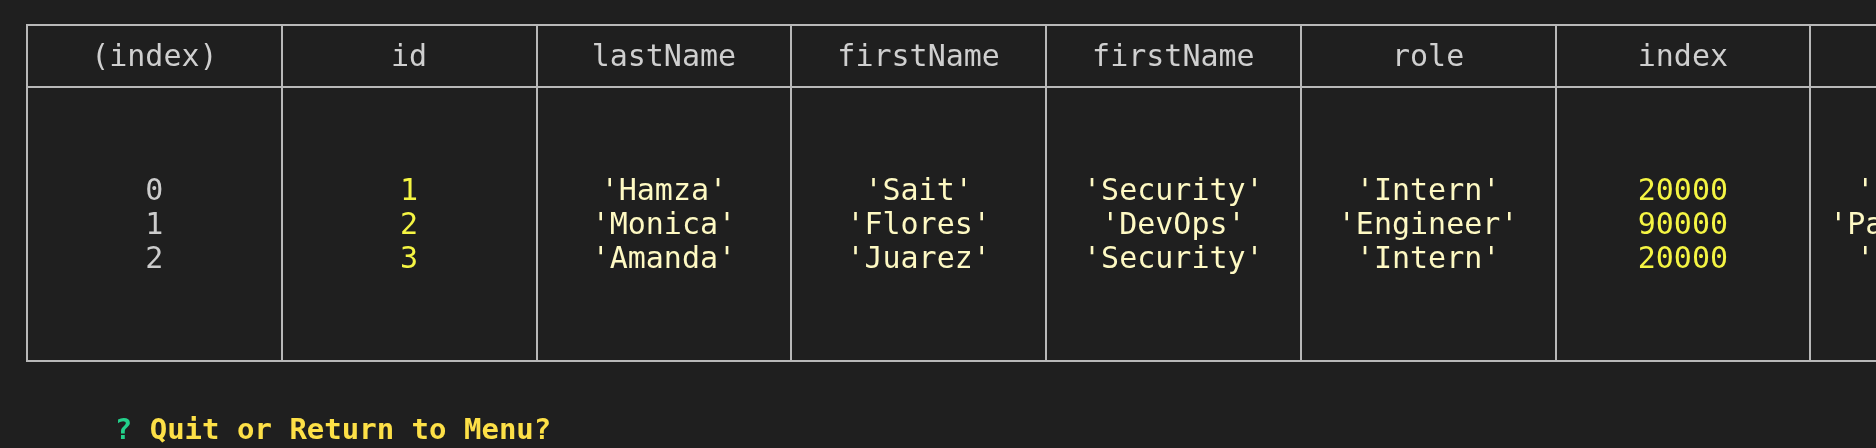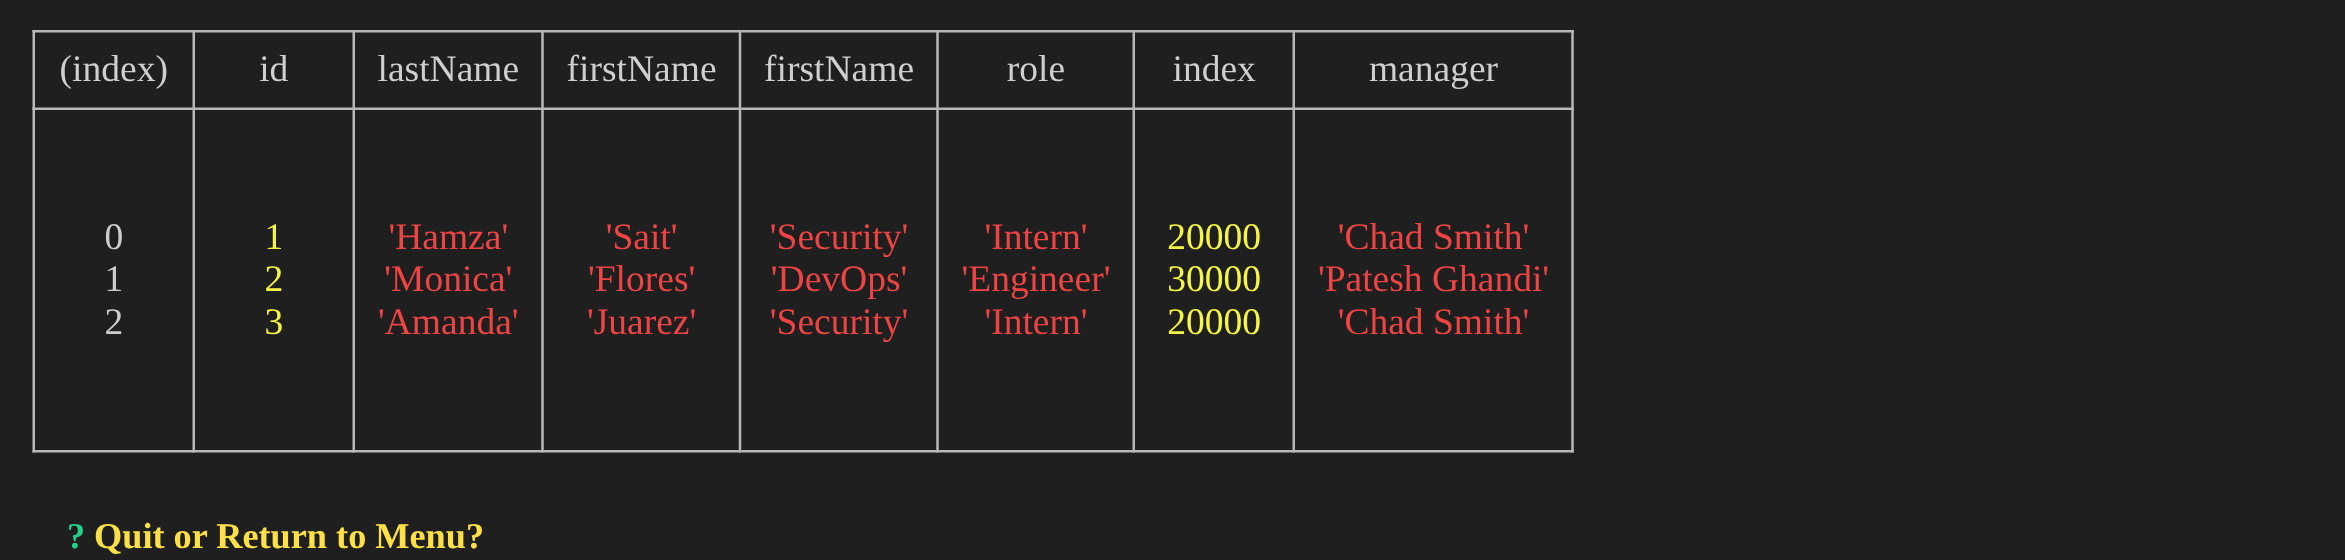--- a/index.html
+++ b/index.html
@@ -14,21 +14,20 @@
     font-family: "DejaVu Sans Mono", "Liberation Mono", monospace;
     color: #cccccc;
     -webkit-font-smoothing: antialiased;
   }
 
   #screen {
     position: relative;
     width: 1652px;
     height: 448px;
     background: #1f1f1f;
-    font-family: Liberation Serif, serif;
   }
 
   
   .table-wrap {
     position: absolute;
     left: 26px;
     top: 24px;
   }
 
   table.console-table {
@@ -70,21 +69,21 @@
     padding: 6px 0;
   }
   .cellstack > span {
     display: block;
     height: 34px;
     line-height: 34px;
   }
 
   .v-index  { color: #cccccc; }
   .v-number { color: #f5f543; }
-  .v-string { color: #ef4444; }
+  .v-string { color: #fef9c3; }
 
   
   .prompt-block {
     position: absolute;
     left: 10px;
     top: 240px;
     font-size: 29px;
     line-height: 42px;
     white-space: pre;
   }
@@ -167,21 +166,21 @@
             <div class="cellstack">
               <span class="v-string">'Intern'</span>
               <span class="v-string">'Engineer'</span>
               <span class="v-string">'Intern'</span>
             </div>
           </td>
 
           <td>
             <div class="cellstack">
               <span class="v-number">20000</span>
-              <span class="v-number">30000</span>
+              <span class="v-number">90000</span>
               <span class="v-number">20000</span>
             </div>
           </td>
 
           <td>
             <div class="cellstack">
               <span class="v-string">'Chad Smith'</span>
               <span class="v-string">'Patesh Ghandi'</span>
               <span class="v-string">'Chad Smith'</span>
             </div>

